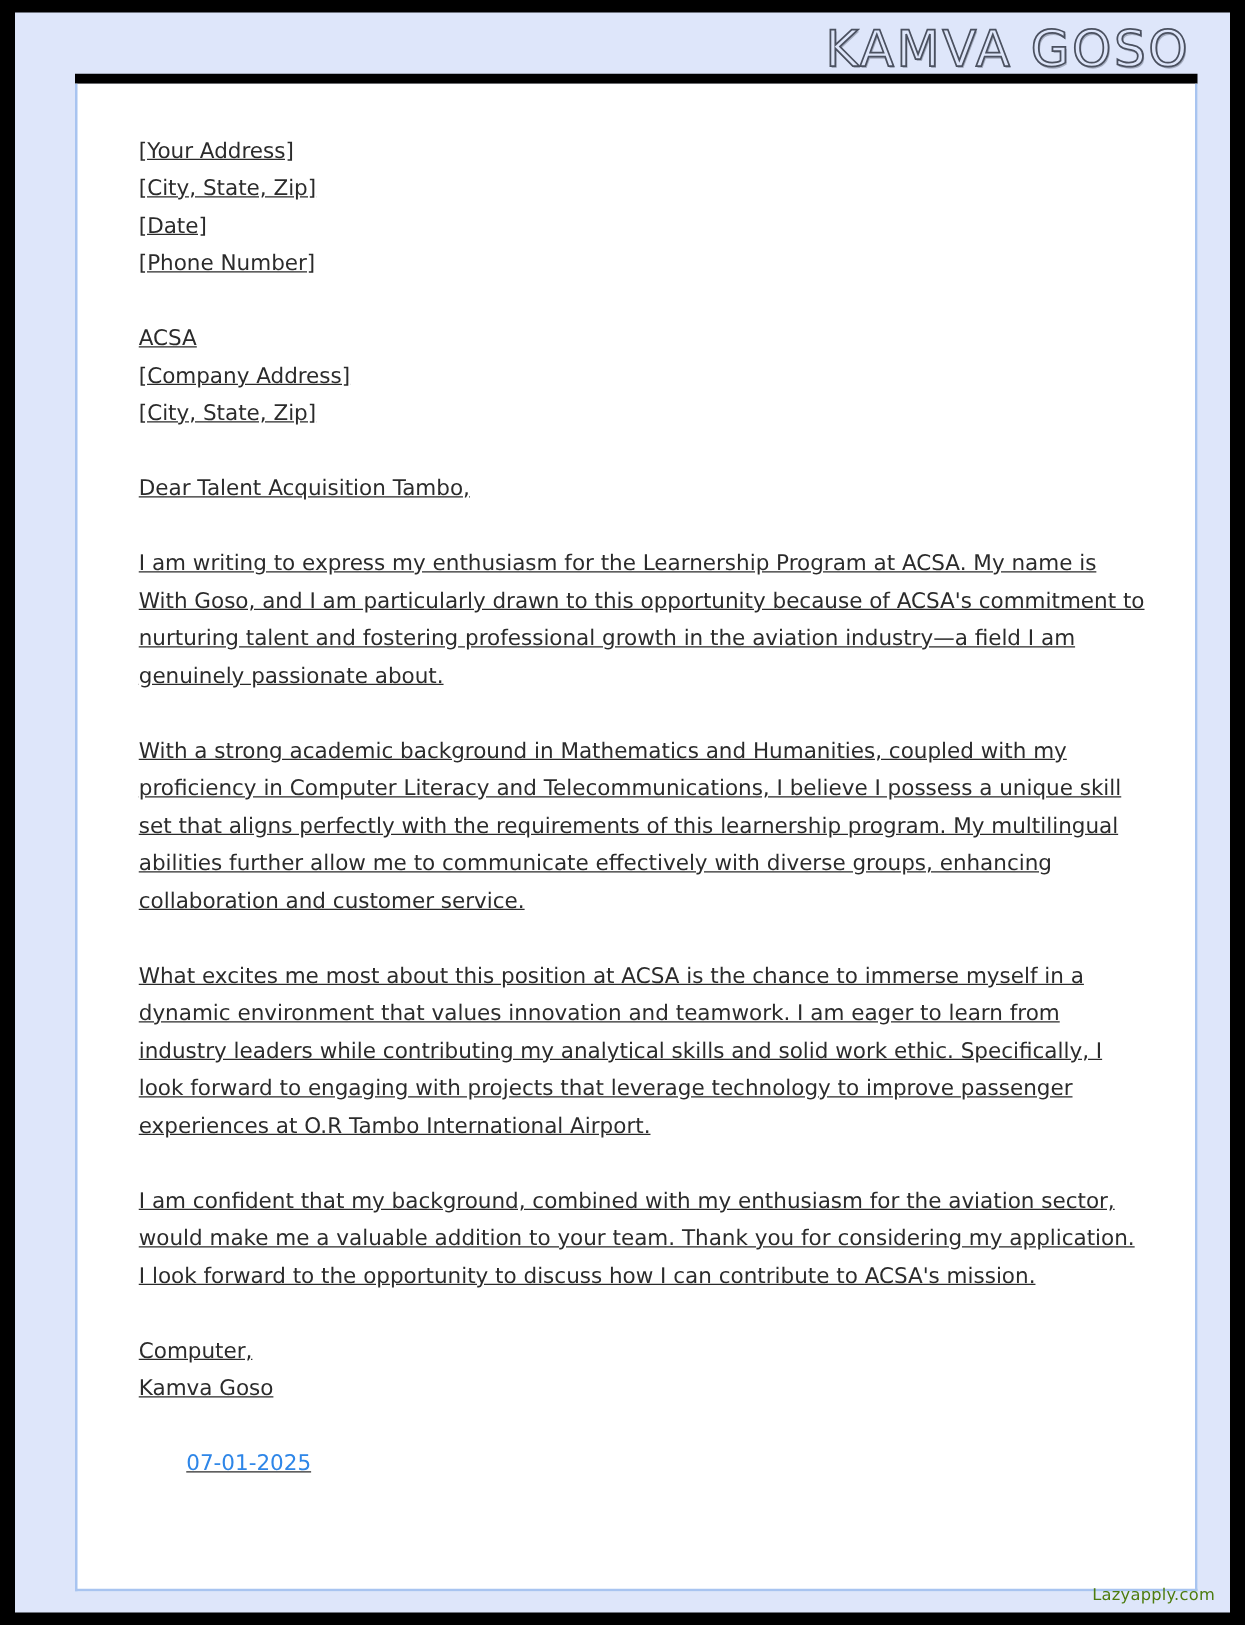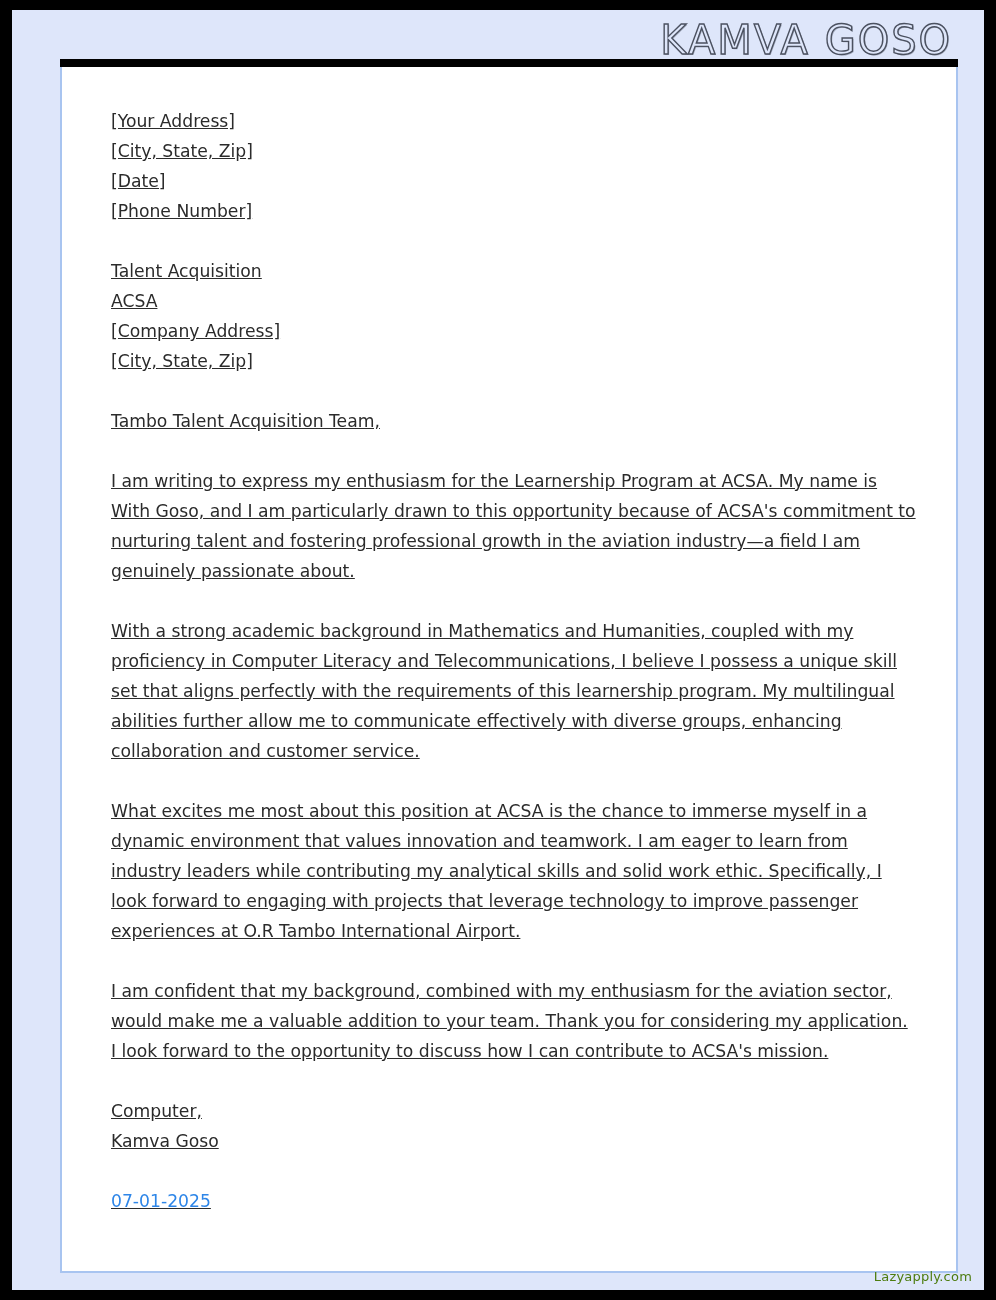--- a/index.html
+++ b/index.html
@@ -111,20 +111,21 @@
     margin: 0 0 30px 0;
     text-align: left;
   }
   .sign-block {
     margin: 0;
   }
   .date-line {
     display: block;
     color: #2e86e8;
     margin-top: 30px;
+    margin-left: 38px;
   }
 
   
   .watermark {
     position: absolute;
     right: 12px;
     bottom: 6px;
     font-family: "DejaVu Sans", sans-serif;
     font-size: 13px;
     color: #4d7c0f;
@@ -147,27 +148,26 @@
       <div class="letter-body">
 
         <div class="block">
           <span class="line">[Your Address]</span>
           <span class="line">[City, State, Zip]</span>
           <span class="line">[Date]</span>
           <span class="line">[Phone Number]</span>
         </div>
 
         <div class="block">
-          <span class="line">Talent Acquisition</span>
           <span class="line">ACSA</span>
           <span class="line">[Company Address]</span>
           <span class="line">[City, State, Zip]</span>
         </div>
 
-        <p class="para">Tambo Talent Acquisition Team,</p>
+        <p class="para">Dear Talent Acquisition Tambo,</p>
 
         <p class="para">I am writing to express my enthusiasm for the Learnership Program at ACSA. My name is With Goso, and I am particularly drawn to this opportunity because of ACSA's commitment to nurturing talent and fostering professional growth in the aviation industry—a field I am genuinely passionate about.</p>
         <p class="para">With a strong academic background in Mathematics and Humanities, coupled with my proficiency in Computer Literacy and Telecommunications, I believe I possess a unique skill set that aligns perfectly with the requirements of this learnership program. My multilingual abilities further allow me to communicate effectively with diverse groups, enhancing collaboration and customer service.</p>
         <p class="para">What excites me most about this position at ACSA is the chance to immerse myself in a dynamic environment that values innovation and teamwork. I am eager to learn from industry leaders while contributing my analytical skills and solid work ethic. Specifically, I look forward to engaging with projects that leverage technology to improve passenger experiences at O.R Tambo International Airport.</p>
         <p class="para">I am confident that my background, combined with my enthusiasm for the aviation sector, would make me a valuable addition to your team. Thank you for considering my application. I look forward to the opportunity to discuss how I can contribute to ACSA's mission.</p>
 
         <div class="sign-block">
           <span class="line">Computer,</span>
           <span class="line">Kamva Goso</span>
           <span class="date-line">07-01-2025</span>

